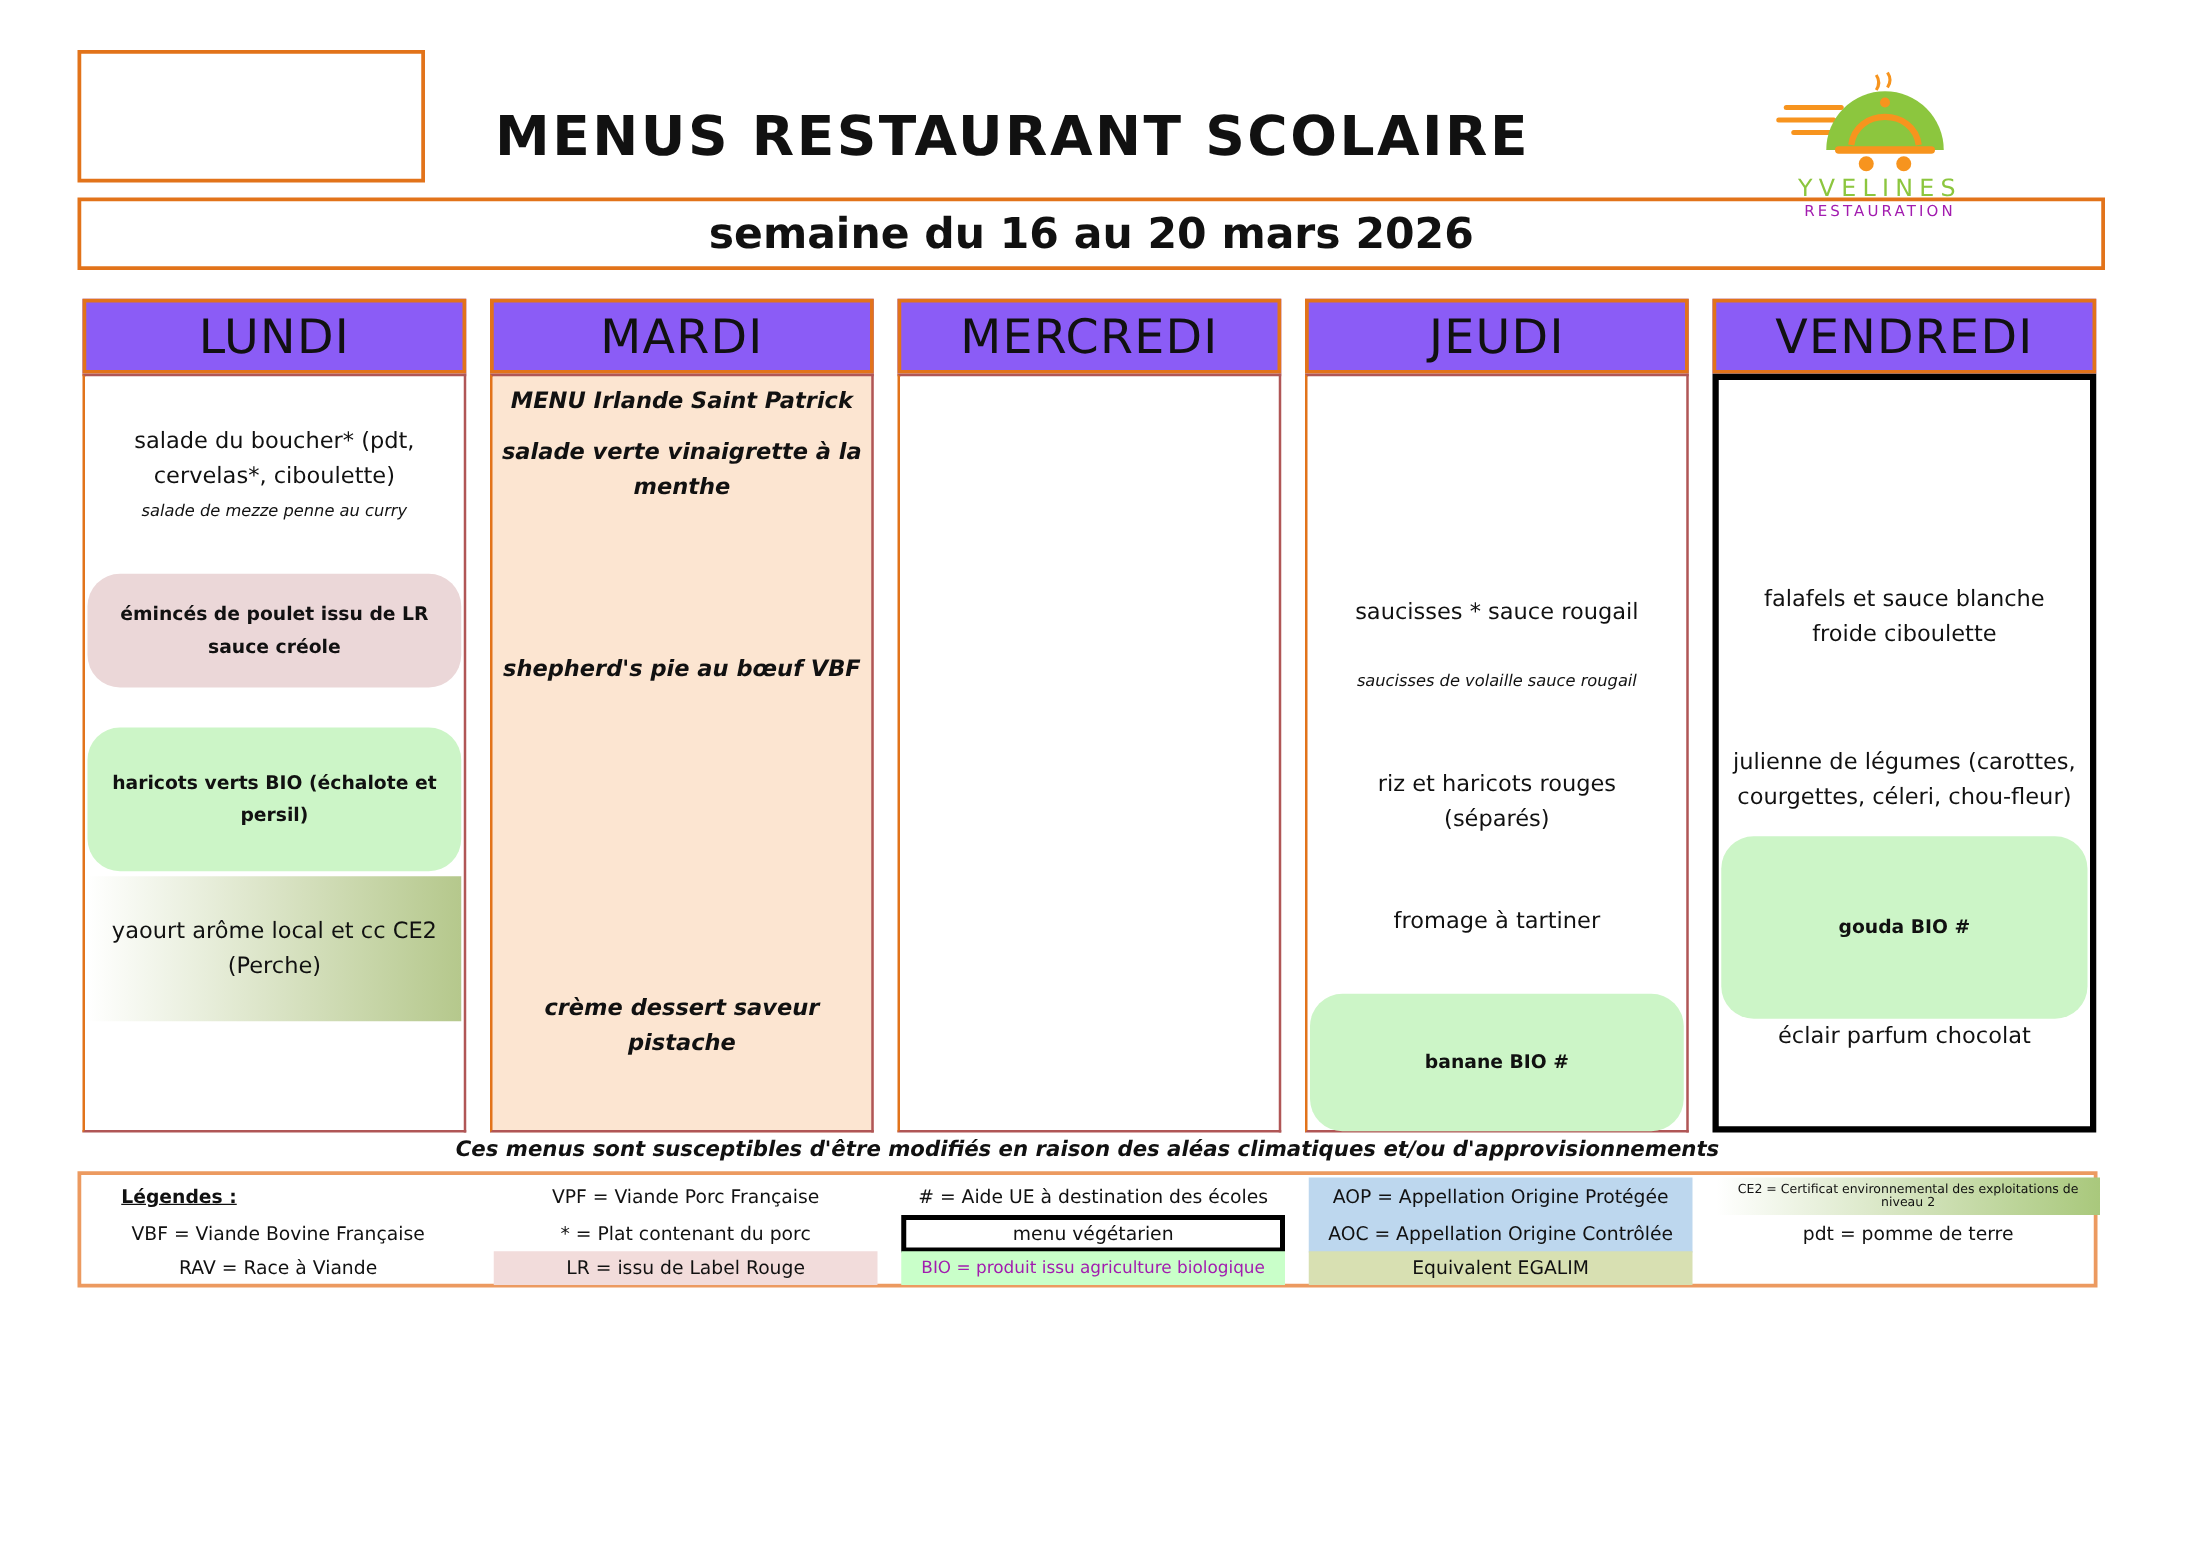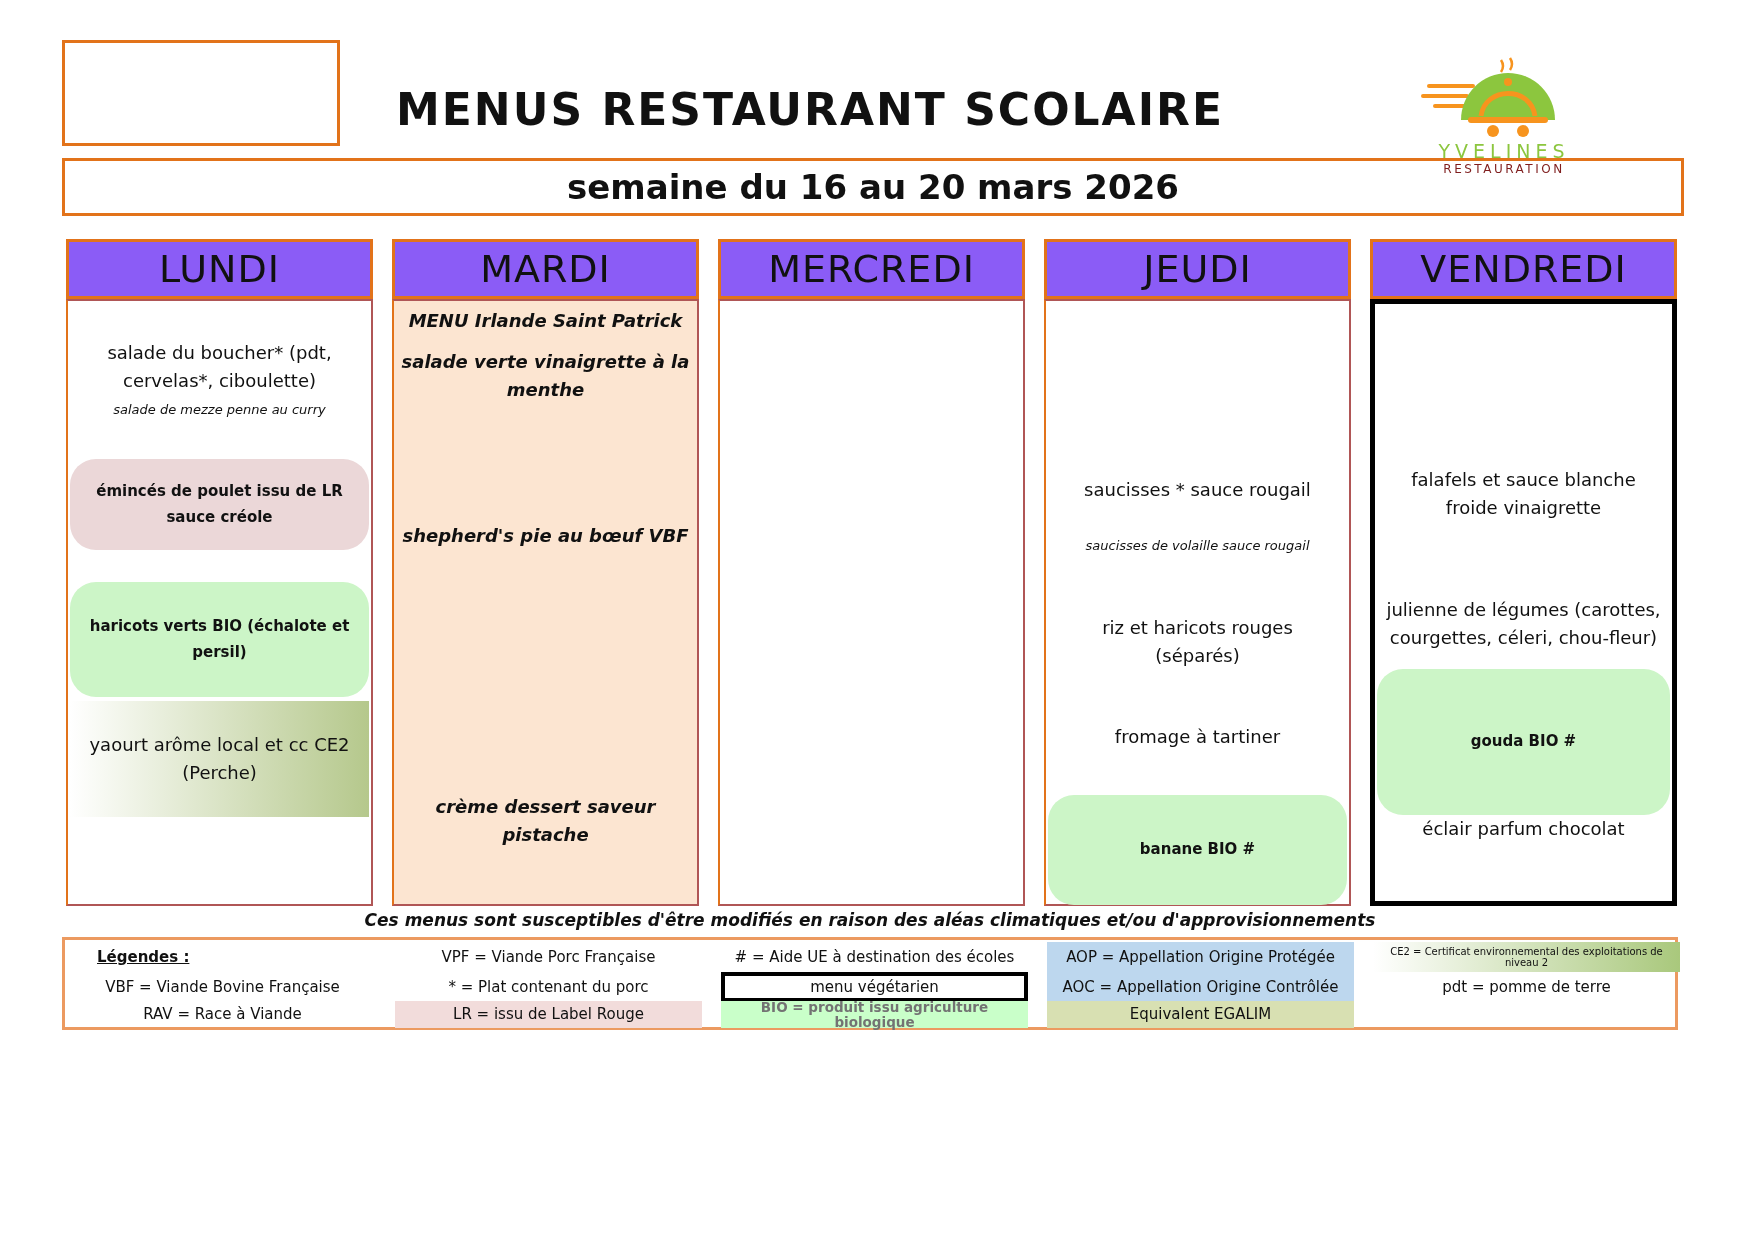--- a/index.html
+++ b/index.html
@@ -5,21 +5,21 @@
   html,body{margin:0;padding:0;background:#fff;}
   .page{position:relative;width:1753px;height:1240px;background:#fff;overflow:hidden;
         font-family:"DejaVu Sans",sans-serif;color:#111;}
   
   .blank-box{position:absolute;left:62px;top:40px;width:272px;height:100px;border:3px solid #E2731A;background:#fff;}
   .page-title{position:absolute;left:320px;top:84px;width:980px;text-align:center;
               font-size:44px;font-weight:700;letter-spacing:2px;}
   
   .logo{position:absolute;left:1416px;top:34px;width:176px;text-align:center;}
   .logo-text1{font-size:19px;letter-spacing:5px;color:#8CC63E;line-height:1.05;}
-  .logo-text2{font-size:12px;letter-spacing:2.5px;color:#7f1d1d;line-height:1.2;}
+  .logo-text2{font-size:12px;letter-spacing:2.5px;color:#a21caf;line-height:1.2;}
   
   .week-box{position:absolute;left:62px;top:158px;width:1616px;height:52px;border:3px solid #E2731A;
             display:flex;align-items:center;justify-content:center;font-size:34px;font-weight:700;}
   
   .day-head{position:absolute;top:239px;width:307px;height:60px;background:#8b5cf6;border:3px solid #E2731A;
             box-sizing:border-box;display:flex;align-items:center;justify-content:center;
             font-size:38px;font-weight:500;letter-spacing:1px;}
   .day-body{position:absolute;top:299px;width:307px;height:607px;background:#fff;box-sizing:border-box;
             border:2px solid #B05656;border-left-color:#E2731A;}
   .day-body.mardi{background:#FCE5D1;}
@@ -42,21 +42,21 @@
   .legend-box{position:absolute;left:62px;top:937px;width:1616px;height:93px;border:3px solid #EC9A60;
               box-sizing:border-box;background:#fff;}
   .lcell{position:absolute;width:307px;height:30px;display:flex;align-items:center;justify-content:center;
          text-align:center;font-size:15px;line-height:1.1;}
   .lc1{left:4px;} .lc2{left:330px;} .lc3{left:656px;} .lc4{left:982px;} .lc5{left:1308px;}
   .lr1{top:2px;} .lr2{top:32px;} .lr3{top:61px;height:27px;}
   .legend-title{justify-content:flex-start;padding-left:28px;font-weight:700;text-decoration:underline;box-sizing:border-box;}
   .bg-lblue{background:#BDD7EE;}
   .bg-lolive{background:#D8E0B2;}
   .bg-lpink{background:#F2DCDB;}
-  .bg-lbio{background:#C9FFC9;color:#737373;font-weight:700;font-size:13.5px;}
+  .bg-lbio{background:#C9FFC9;color:#a21caf;font-weight:400;font-size:13.5px;}
   .vege-frame{border:4px solid #000;box-sizing:border-box;background:#fff;}
   .ce2{font-size:10px;background:linear-gradient(90deg,#ffffff 0%,#a9c87c 100%);padding:0 2px;box-sizing:border-box;}
 </style>
 </head>
 <body>
 
 <div class="page">
 
   <div class="blank-box"></div>
 
@@ -139,21 +139,21 @@
     <div class="item" style="top:418px;height:36px;">
       <span>fromage à tartiner</span>
     </div>
     <div class="item bold bg-green" style="top:494px;height:110px;">
       <span>banane BIO #</span>
     </div>
   </div>
 
   <div class="day-body vendredi c5">
     <div class="item" style="top:152px;height:75px;">
-      <span class="w260">falafels et sauce blanche froide vinaigrette</span>
+      <span class="w260">falafels et sauce blanche froide ciboulette</span>
     </div>
     <div class="item" style="top:285px;height:70px;">
       <span>julienne de légumes (carottes, courgettes, céleri, chou-fleur)</span>
     </div>
     <div class="item bold bg-green" style="top:365px;height:146px;">
       <span>gouda BIO #</span>
     </div>
     <div class="item" style="top:505px;height:40px;">
       <span>éclair parfum chocolat</span>
     </div>

